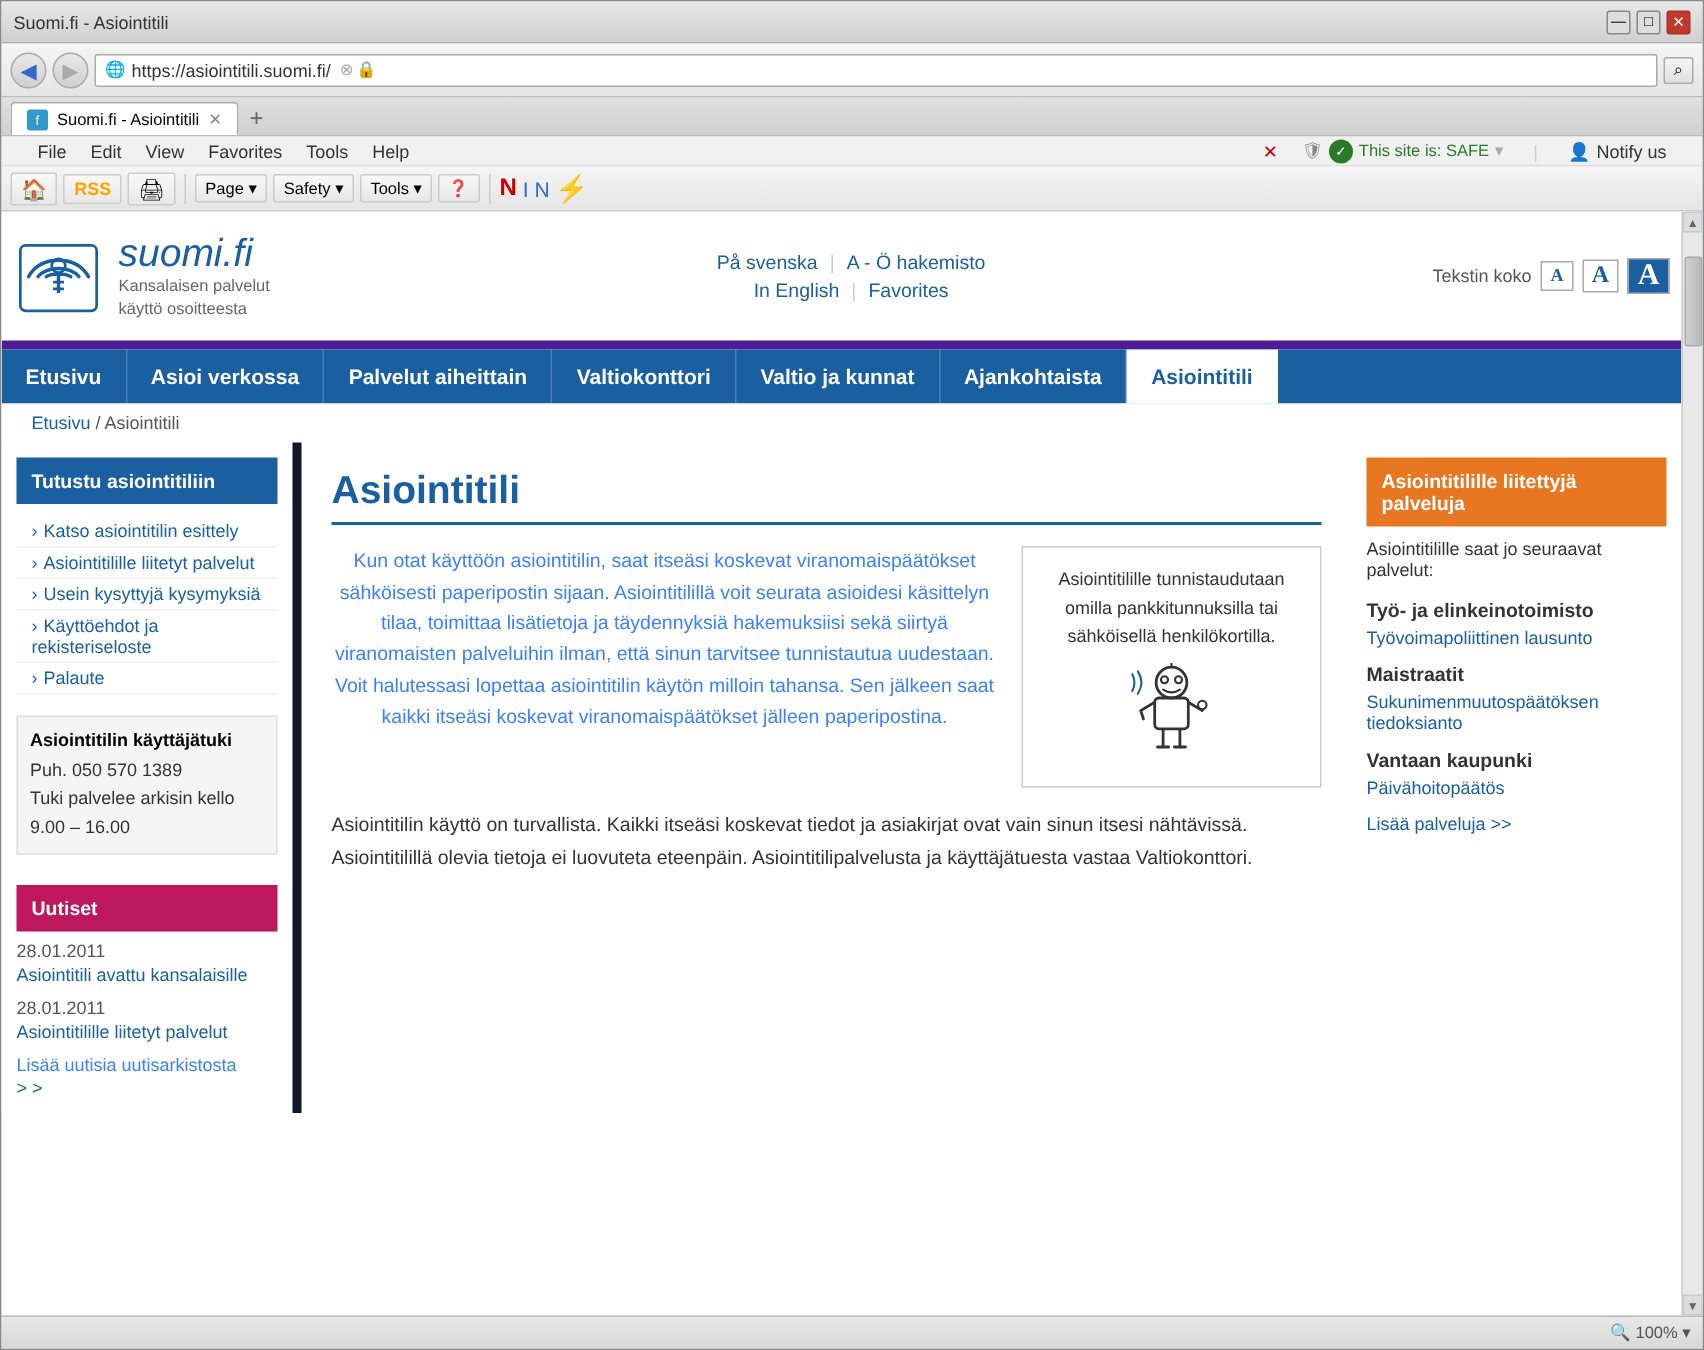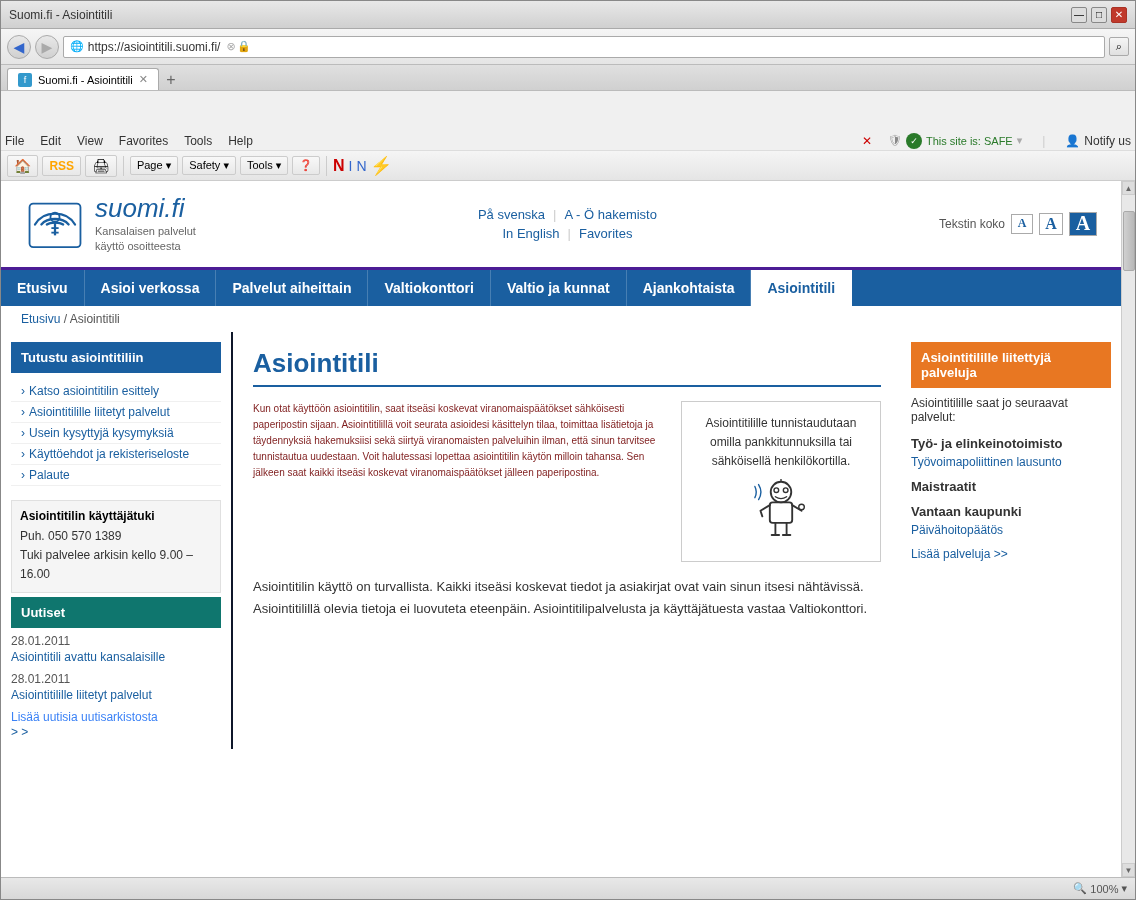--- a/index.html
+++ b/index.html
@@ -28,36 +28,36 @@
     .browser-tab { height: 22px; background: white; border: 1px solid #aaa; border-bottom: none; padding: 0 10px; display: flex; align-items: center; gap: 6px; font-size: 11px; border-radius: 3px 3px 0 0; }
     .browser-tab .tab-icon { width: 14px; height: 14px; background: #3399cc; border-radius: 2px; display: flex; align-items: center; justify-content: center; color: white; font-size: 9px; }
     .tab-close { color: #888; cursor: pointer; font-size: 11px; }
     .tab-new { width: 20px; height: 20px; display: flex; align-items: center; justify-content: center; color: #666; font-size: 16px; cursor: pointer; }
 
     .toolbar2 { background: linear-gradient(to bottom, #f5f5f5, #e5e5e5); height: 30px; display: flex; align-items: center; padding: 0 6px; gap: 4px; border-bottom: 1px solid #ccc; }
     .toolbar-btn { font-size: 11px; padding: 2px 6px; background: linear-gradient(to bottom, #f8f8f8, #e8e8e8); border: 1px solid #ccc; cursor: pointer; border-radius: 2px; display: flex; align-items: center; gap: 2px; }
     .toolbar-icon { font-size: 14px; }
     .toolbar-sep { width: 1px; height: 20px; background: #ccc; margin: 0 2px; }
 
-    .menu-bar { background: #f0f0f0; height: 20px; display: flex; align-items: center; padding: 0 4px; gap: 16px; border-bottom: 1px solid #ddd; font-size: 12px; margin-top: 40px; }
+    .menu-bar { background: #f0f0f0; height: 20px; display: flex; align-items: center; padding: 0 24px; gap: 16px; border-bottom: 1px solid #ddd; font-size: 12px; }
     .menu-item { cursor: pointer; color: #333; }
     .safe-badge { display: flex; align-items: center; gap: 4px; color: #2a7a2a; font-size: 11px; }
     .safe-icon { width: 16px; height: 16px; background: #2a7a2a; border-radius: 50%; display: flex; align-items: center; justify-content: center; color: white; font-size: 9px; }
     .notify-btn { display: flex; align-items: center; gap: 4px; cursor: pointer; color: #333; }
 
     
     .page-area { flex: 1; background: #dce6f0; display: flex; overflow: hidden; }
     .scrollbar { width: 14px; background: #e8e8e8; border-left: 1px solid #ccc; display: flex; flex-direction: column; }
     .scrollbar-thumb { width: 12px; height: 60px; background: linear-gradient(to right, #d0d0d0, #b8b8b8); border: 1px solid #aaa; margin: 1px; border-radius: 2px; margin-top: 16px; }
     .scrollbar-arrow { height: 14px; display: flex; align-items: center; justify-content: center; font-size: 8px; color: #666; cursor: pointer; border: 1px solid #ccc; background: #ddd; }
 
     .page-content { flex: 1; background: white; overflow-y: hidden; }
 
     
-    .site-header { background: white; padding: 12px 24px; display: flex; align-items: center; justify-content: space-between; border-bottom: 3px solid #4c1d95; }
+    .site-header { background: white; padding: 12px 8px; display: flex; align-items: center; justify-content: space-between; border-bottom: 6px solid #4c1d95; }
     .logo-area { display: flex; align-items: center; gap: 10px; }
     .logo-icon { width: 60px; height: 50px; }
     .logo-text { display: flex; flex-direction: column; }
     .logo-brand { font-size: 26px; color: #1a5fa0; font-style: italic; }
     .logo-tagline { font-size: 11px; color: #666; line-height: 1.4; }
 
     .header-links { display: flex; flex-direction: column; align-items: center; gap: 4px; font-size: 13px; }
     .header-links a { color: #1a5fa0; text-decoration: none; }
     .header-links-sep { color: #ccc; }
 
@@ -70,40 +70,40 @@
 
     .main-nav { background: #1a5fa0; display: flex; align-items: stretch; }
     .nav-item { padding: 10px 16px; color: white; cursor: pointer; font-size: 14px; font-weight: bold; border-right: 1px solid rgba(255,255,255,0.2); white-space: nowrap; }
     .nav-item.active { background: white; color: #1a5fa0; }
 
     .breadcrumb { padding: 6px 20px; font-size: 12px; color: #555; background: white; }
     .breadcrumb a { color: #1a5fa0; text-decoration: none; }
 
     .content-area { display: flex; gap: 0; padding: 0; background: white; }
 
-    .sidebar { width: 232px; padding: 10px; border-right: 2px solid #0f172a; flex-shrink: 0; }
+    .sidebar { width: 200px; padding: 10px; border-right: 6px solid #0f172a; flex-shrink: 0; }
     .sidebar-heading { background: #1a5fa0; color: white; padding: 8px 10px; font-weight: bold; font-size: 13px; margin-bottom: 8px; }
     .sidebar-link { display: block; color: #1a5fa0; text-decoration: none; padding: 3px 0 3px 10px; font-size: 12px; border-bottom: 1px solid #f0f0f0; }
     .sidebar-link:before { content: "›"; margin-right: 4px; }
 
     .sidebar-support { margin-top: 14px; padding: 8px; background: #f5f5f5; border: 1px solid #e0e0e0; font-size: 12px; }
     .sidebar-support-title { font-weight: bold; margin-bottom: 4px; }
     .sidebar-support-text { color: #333; line-height: 1.6; }
 
-    .sidebar-orange { background: #0f766e; color: white; padding: 8px 10px; font-weight: bold; font-size: 13px; margin-top: 4px; margin-bottom: 6px; }
+    .sidebar-orange { background: #be185d; color: white; padding: 8px 10px; font-weight: bold; font-size: 13px; margin-top: 20px; margin-bottom: 6px; }
     .news-item { font-size: 12px; margin-bottom: 8px; }
     .news-date { color: #555; margin-bottom: 2px; }
     .news-link { color: #1a5fa0; text-decoration: none; display: block; }
     .more-news { color: #3b82f6; text-decoration: none; font-size: 12px; display: block; margin-top: 6px; }
 
     .main-section { flex: 1; padding: 16px 20px; }
     .page-title { font-size: 26px; color: #1a5fa0; margin-bottom: 14px; border-bottom: 2px solid #1a5fa0; padding-bottom: 6px; }
 
     .intro-layout { display: flex; gap: 16px; margin-bottom: 14px; }
-    .intro-text { flex: 1; font-size: 10px; color: #7f1d1d; line-height: 1.6; }
+    .intro-text { flex: 1; font-size: 13px; color: #3b82f6; line-height: 1.6; text-align: center; }
     .auth-box { width: 200px; flex-shrink: 0; border: 1px solid #ccc; padding: 12px; font-size: 12px; color: #333; line-height: 1.6; display: flex; flex-direction: column; align-items: center; gap: 8px; }
     .auth-box-text { text-align: center; }
     .robot-figure { width: 60px; height: 70px; }
     .security-text { font-size: 13px; color: #333; line-height: 1.7; margin-bottom: 20px; }
 
     .action-buttons { display: flex; align-items: center; gap: 40px; }
     .cta-btn { background: white; color: #1a5fa0; border: 2px solid #1a5fa0; padding: 8px 16px; font-size: 14px; font-weight: bold; cursor: pointer; }
 
     .right-sidebar { width: 220px; flex-shrink: 0; padding: 10px; }
     .right-sidebar-heading { background: #e87722; color: white; padding: 8px 10px; font-weight: bold; font-size: 13px; margin-bottom: 8px; }
@@ -350,20 +350,21 @@
           <div class="right-sidebar-heading">Asiointitilille liitettyjä palveluja</div>
           <div class="right-sidebar-intro">Asiointitilille saat jo seuraavat palvelut:</div>
 
           <div class="right-sidebar-section">
             <div class="right-sidebar-section-title">Työ- ja elinkeinotoimisto</div>
             <a href="#" class="right-sidebar-link">Työvoimapoliittinen lausunto</a>
           </div>
 
           <div class="right-sidebar-section">
             <div class="right-sidebar-section-title">Maistraatit</div>
+            <a href="#" class="right-sidebar-link">Sukunimenmuutospäätöksen tiedoksianto</a>
           </div>
 
           <div class="right-sidebar-section">
             <div class="right-sidebar-section-title">Vantaan kaupunki</div>
             <a href="#" class="right-sidebar-link">Päivähoitopäätös</a>
           </div>
 
           <a href="#" class="more-services">Lisää palveluja &gt;&gt;</a>
         </div>
 

